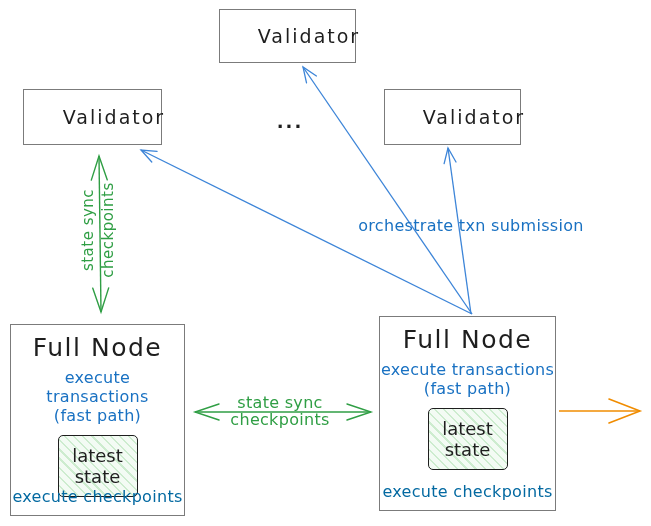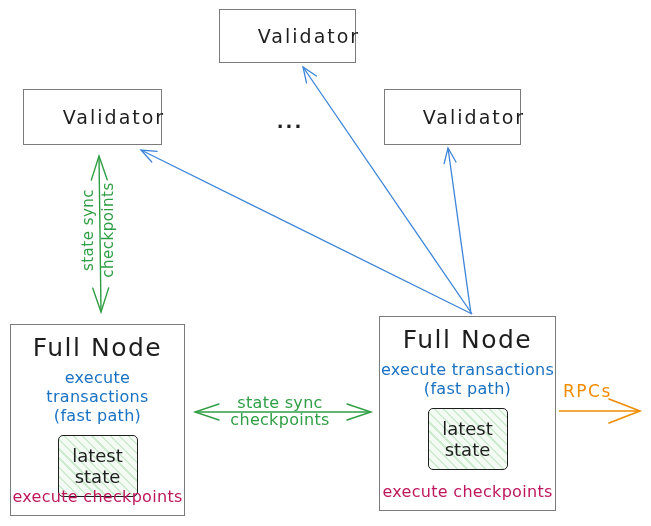--- a/index.html
+++ b/index.html
@@ -85,21 +85,21 @@
       #cdeccf 0px, #cdeccf 1.6px,
       #f3fbf4 1.6px, #f3fbf4 6.5px
     );
   }
   .fullnode .fn-footer {
     position: absolute;
     bottom: 9px;
     width: 100%;
     text-align: center;
     font-size: 16px;
-    color: #be185d;
+    color: #0369a1;
     letter-spacing: 0.3px;
   }
 
   .lbl { position: absolute; pointer-events: none; }
 
   .lbl-vert {
     left: 42px; top: 209px;
     width: 114px; height: 42px;
     transform: rotate(-90deg);
     text-align: center;
@@ -204,16 +204,16 @@
   <div class="lbl lbl-vert">
     <span>state sync</span>
     <span>checkpoints</span>
   </div>
 
   <div class="lbl lbl-horiz">
     <span>state sync</span>
     <span>checkpoints</span>
   </div>
 
-
-  <div class="lbl lbl-rpcs">RPCs</div>
+  <div class="lbl lbl-orchestrate">orchestrate txn submission</div>
+
 
 </div>
 
 </body></html>

